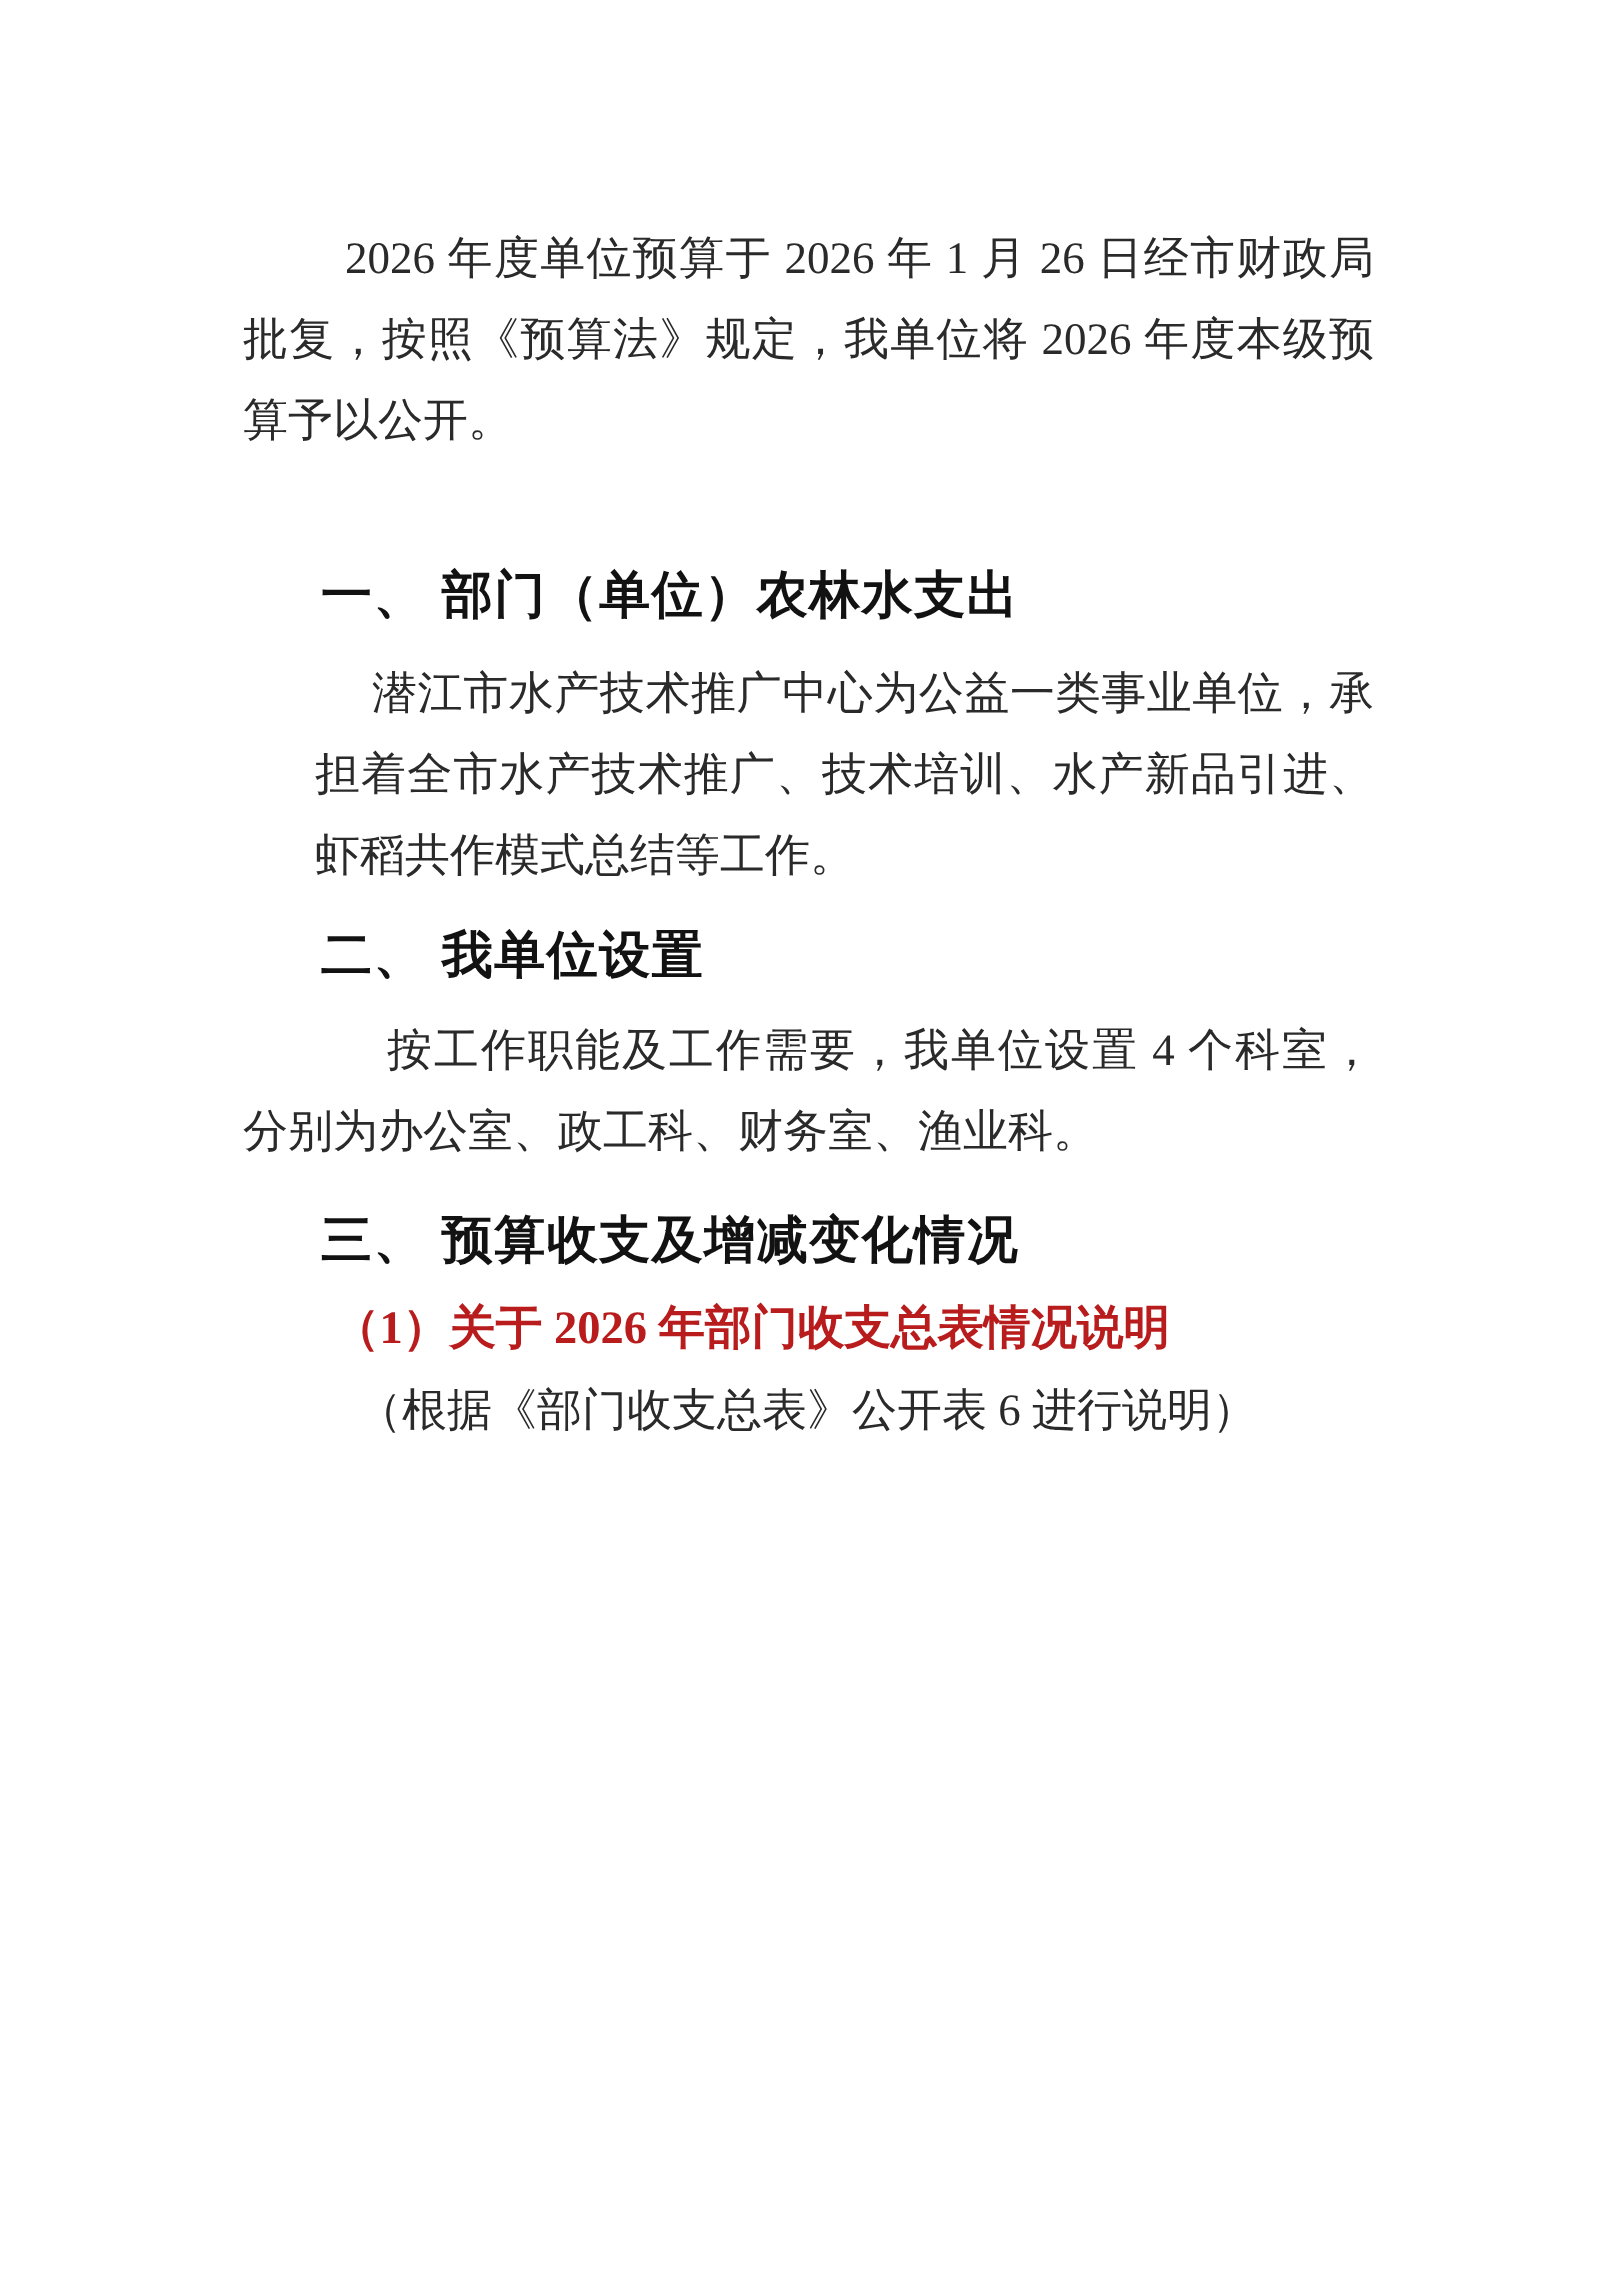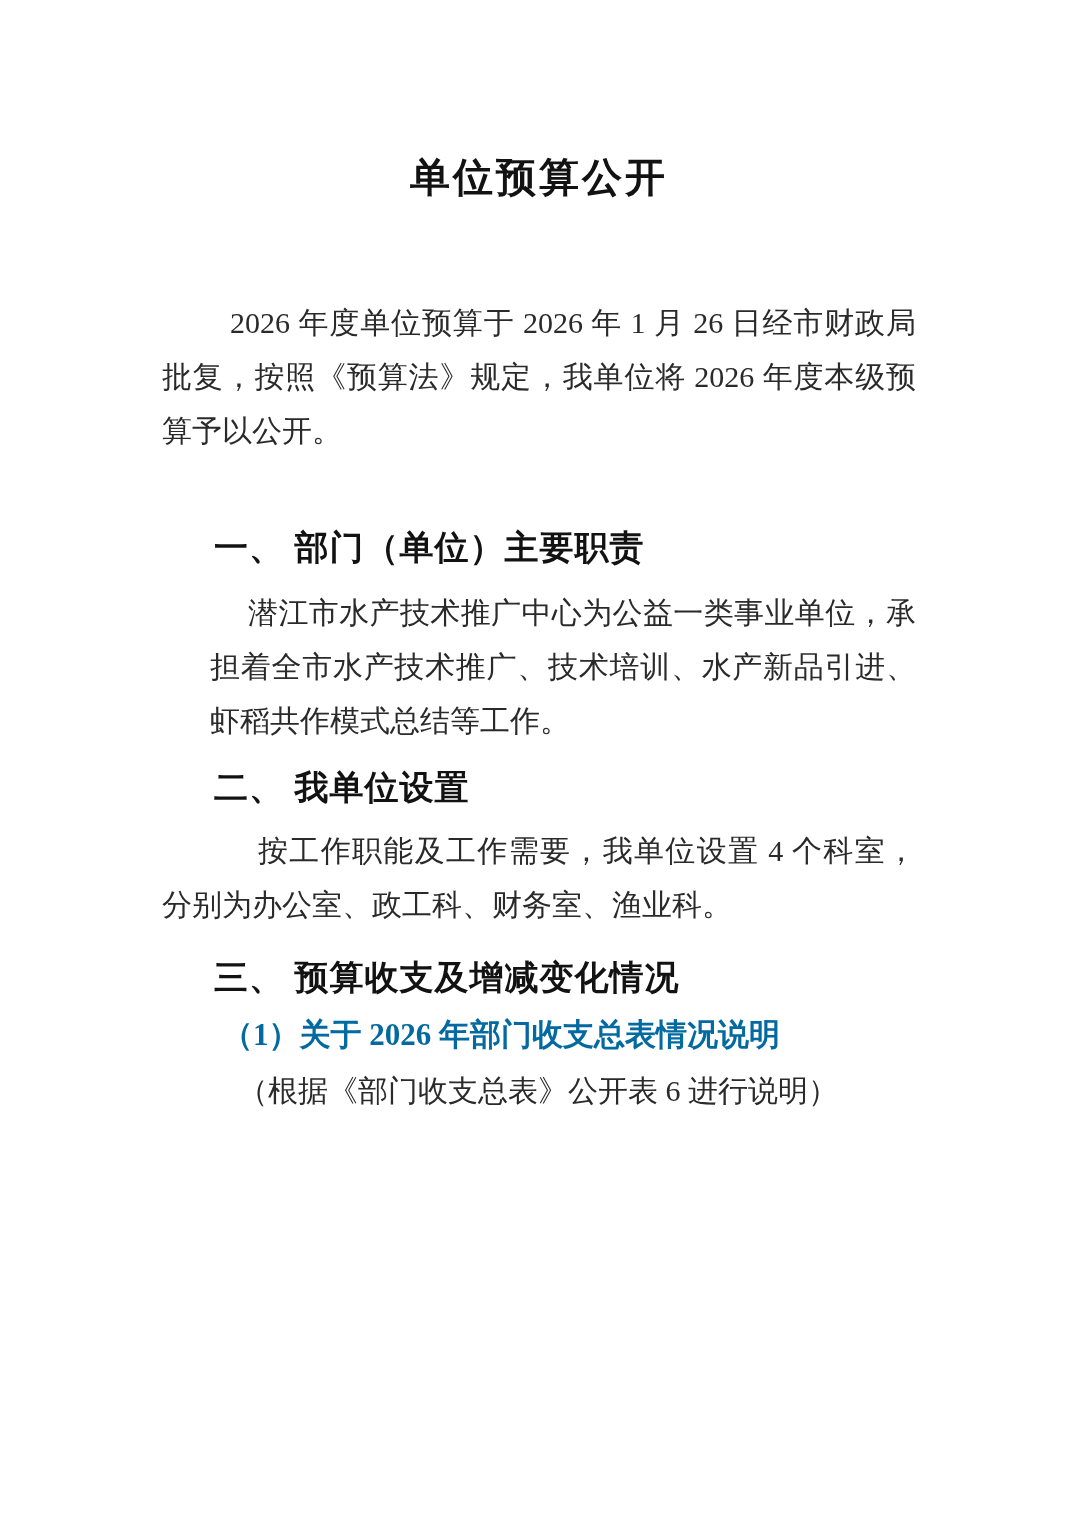--- a/index.html
+++ b/index.html
@@ -66,45 +66,44 @@
     margin-top: 14px;
     text-indent: 96px;
   }
   .sh-3 { margin-top: 22px; }
   .sub-heading {
     margin: 8px 0 0 0;
     font-family: "Liberation Serif", serif;
     font-weight: 700;
     font-size: 31px;
     line-height: 54px;
-    color: #0369a1;
+    color: #b91c1c;
     text-indent: 76px;
     text-align: justify;
   }
   .note {
     margin-top: 2px;
     text-indent: 76px;
   }
   .body-3 {
     margin-top: 2px;
   }
 </style>
 </head>
 <body>
 
 <div class="page">
   <div class="content">
 
     <h1 class="doc-title">
-      <span class="line">单位预算公开</span>
     </h1>
 
     <p class="para intro">2026 年度单位预算于 2026 年 1 月 26 日经市财政局批复，按照《预算法》规定，我单位将 2026 年度本级预算予以公开。</p>
 
-    <h2 class="sec-heading sh-1">一、 部门（单位）主要职责</h2>
+    <h2 class="sec-heading sh-1">一、 部门（单位）农林水支出</h2>
     <p class="para body-1">潜江市水产技术推广中心为公益一类事业单位，承担着全市水产技术推广、技术培训、水产新品引进、虾稻共作模式总结等工作。</p>
 
     <h2 class="sec-heading sh-2">二、 我单位设置</h2>
     <p class="para body-2">按工作职能及工作需要，我单位设置 4 个科室，分别为办公室、政工科、财务室、渔业科。</p>
 
     <h2 class="sec-heading sh-3">三、 预算收支及增减变化情况</h2>
     <h3 class="sub-heading">（1）关于 2026 年部门收支总表情况说明</h3>
     <p class="para note">（根据《部门收支总表》公开表 6 进行说明）</p>
 
   </div>

